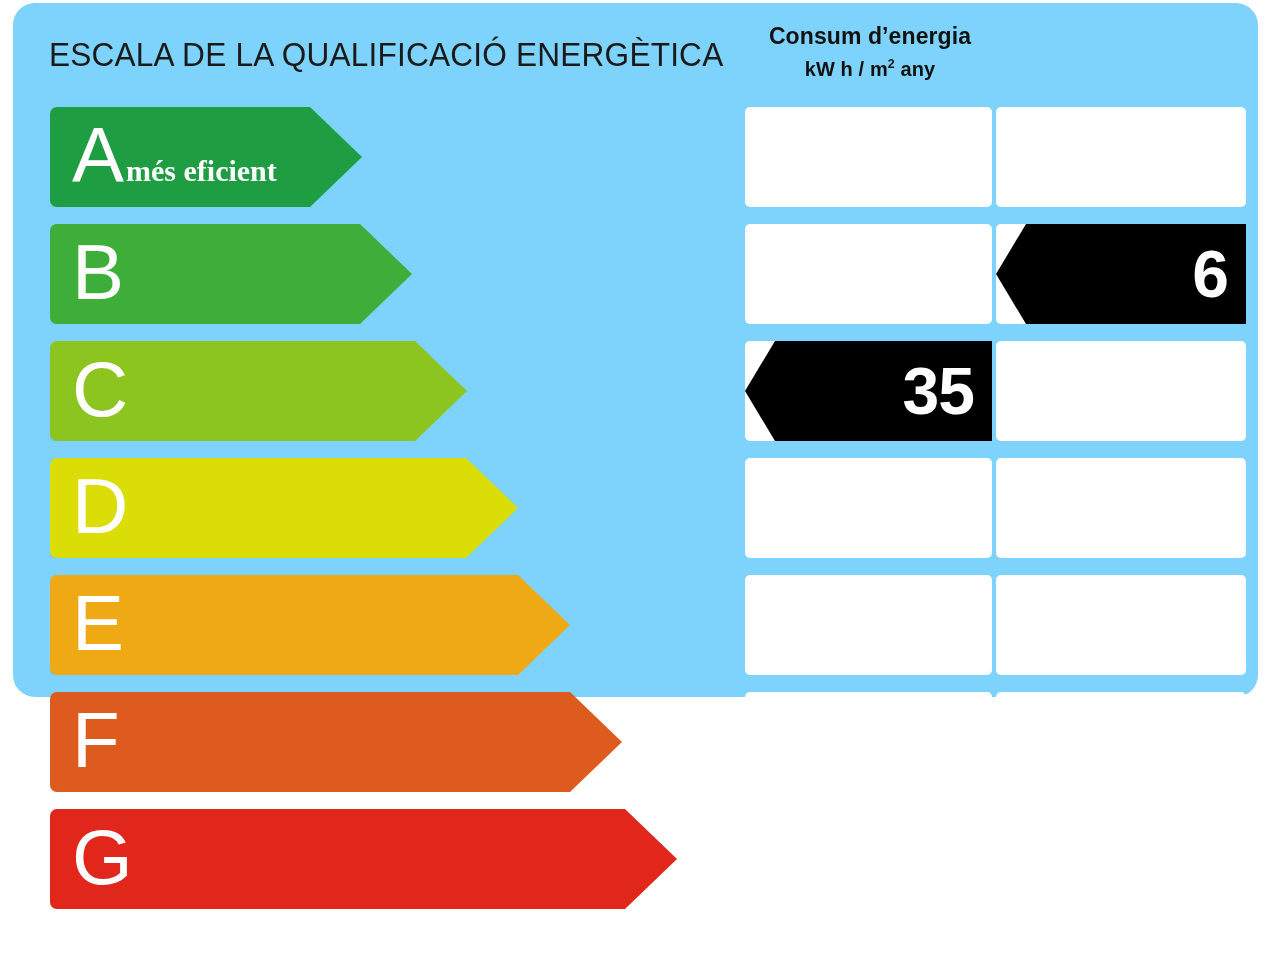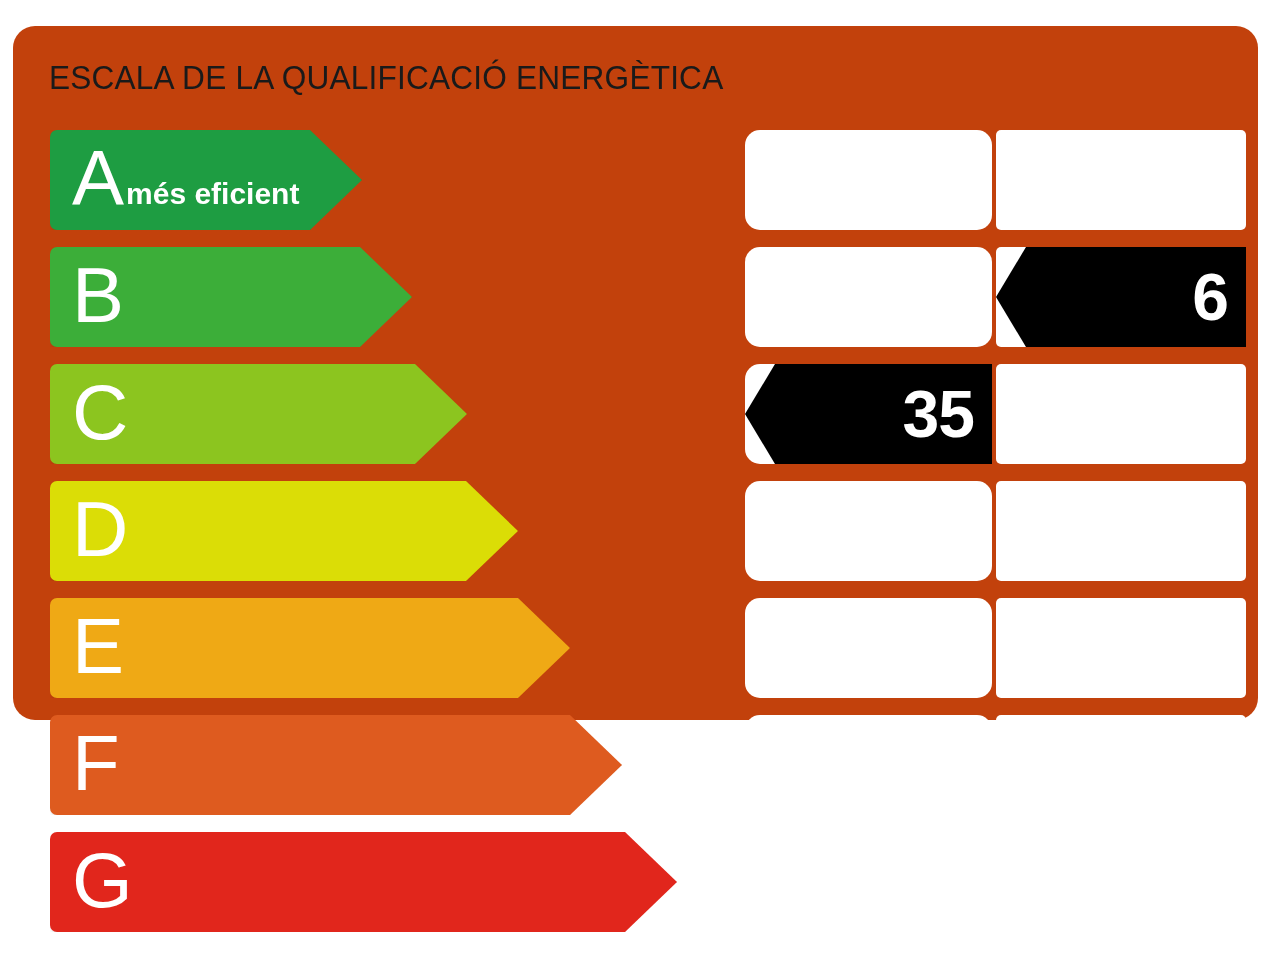--- a/index.html
+++ b/index.html
@@ -18,24 +18,24 @@
   #label-root {
     position: relative;
     width: 1280px;
     height: 979px;
   }
 
   
   .panel {
     position: absolute;
     left: 13px;
-    top: 26px;
+    top: 3px;
     width: 1245px;
     height: 694px;
-    background: #c2410c;
+    background: #7dd3fc;
     border-radius: 22px;
     box-sizing: border-box;
   }
 
   
   .header {
     position: absolute;
     left: 0;
     top: 0;
     width: 100%;
@@ -114,32 +114,33 @@
     top: -2px;
   }
   .band .eff-note {
     color: #ffffff;
     font-size: 30px;
     font-weight: bold;
     margin-left: 2px;
     position: relative;
     top: 14px;
     white-space: nowrap;
+    font-family: Liberation Serif, serif;
   }
 
   
   .cell {
     position: absolute;
     top: 8px;
     height: 100px;
     background: #ffffff;
     border-radius: 5px;
     box-sizing: border-box;
   }
-  .cell.consum { left: 732px; width: 247px; border-radius: 15px; }
+  .cell.consum { left: 732px; width: 247px; }
   .cell.emis   { left: 983px; width: 250px; }
 
   
   .badge {
     position: absolute;
     top: 0;
     right: 0;
     height: 100%;
     width: 100%;
     background: #000000;
@@ -160,20 +161,24 @@
 </style>
 </head>
 <body>
 
 <div id="label-root">
   <div class="panel">
 
     <div class="header">
       <div class="scale-title">ESCALA DE LA QUALIFICACIÓ ENERGÈTICA</div>
 
+      <div class="col-head consum">
+        <span class="ch-main">Consum d’energia</span>
+        <span class="ch-sub"><span>kW h / m</span><sup class="u">2</sup><span> any</span></span>
+      </div>
 
     </div>
 
     <div class="rows" id="rows-container">
         <div class="row">
           <div class="band" style="width: 312px; background: rgb(30, 157, 66); clip-path: polygon(0% 0%, 260px 0%, 100% 50%, 260px 100%, 0% 100%);">
             <span class="letter">A</span>
             <span class="eff-note">més eficient</span>
           </div>
           <div class="cell consum"></div>

